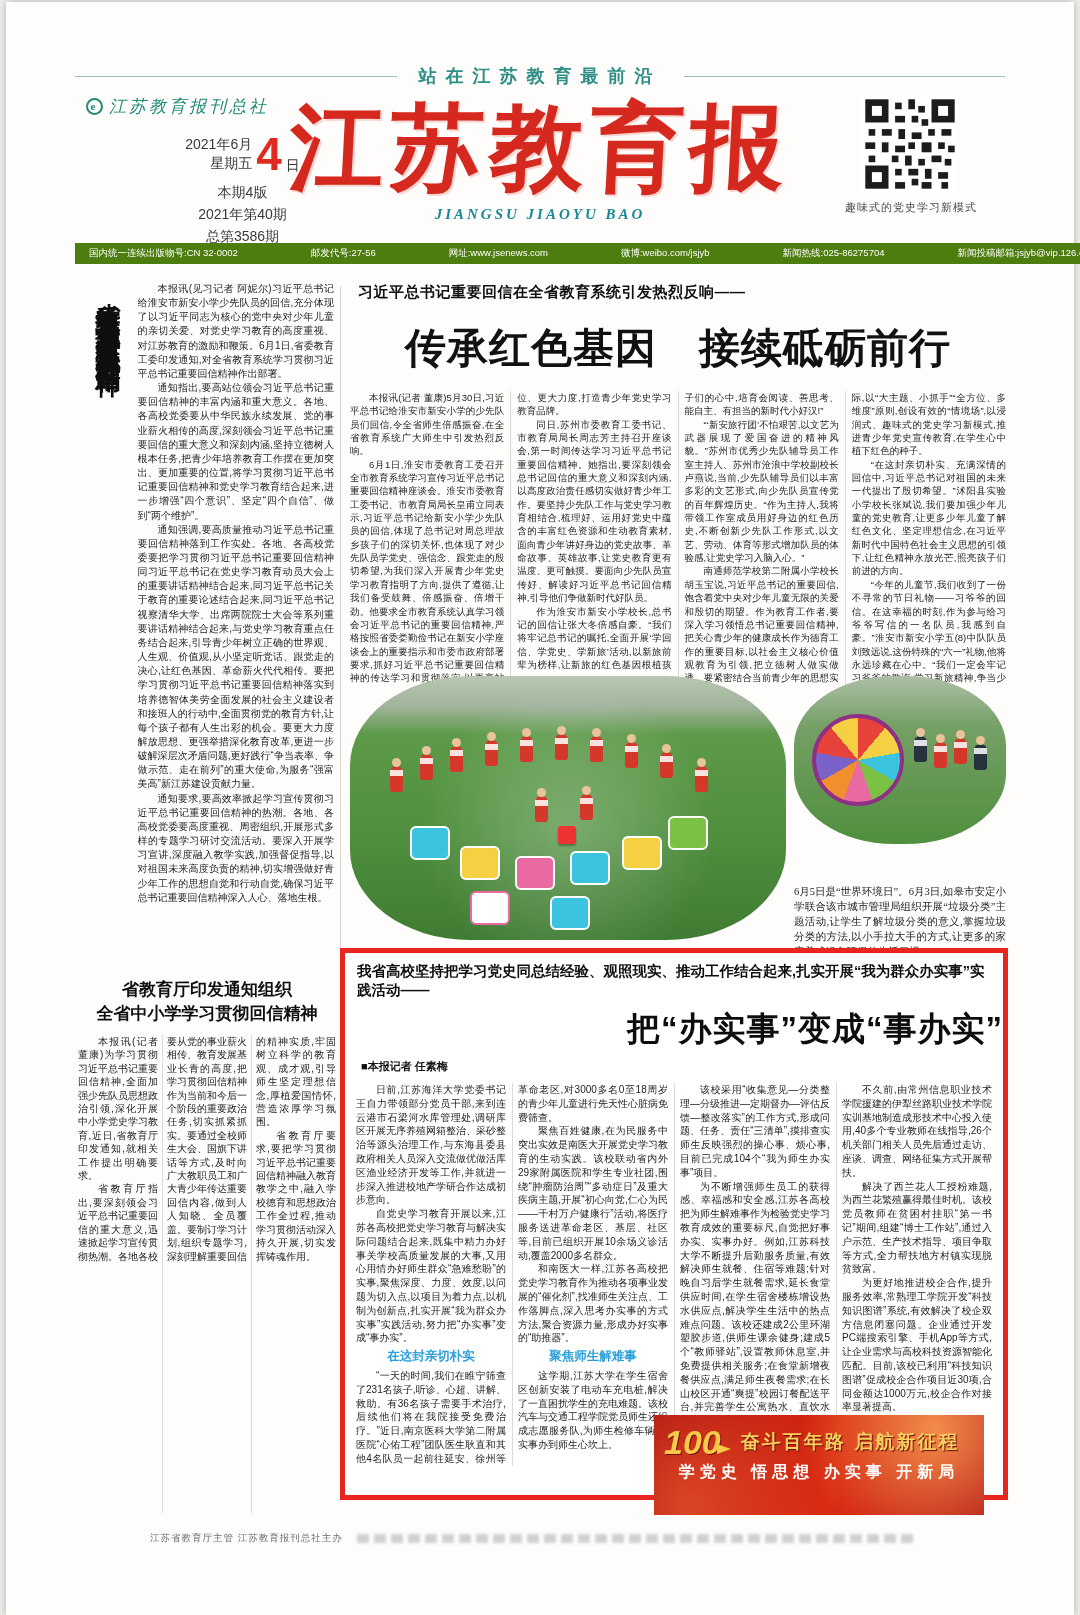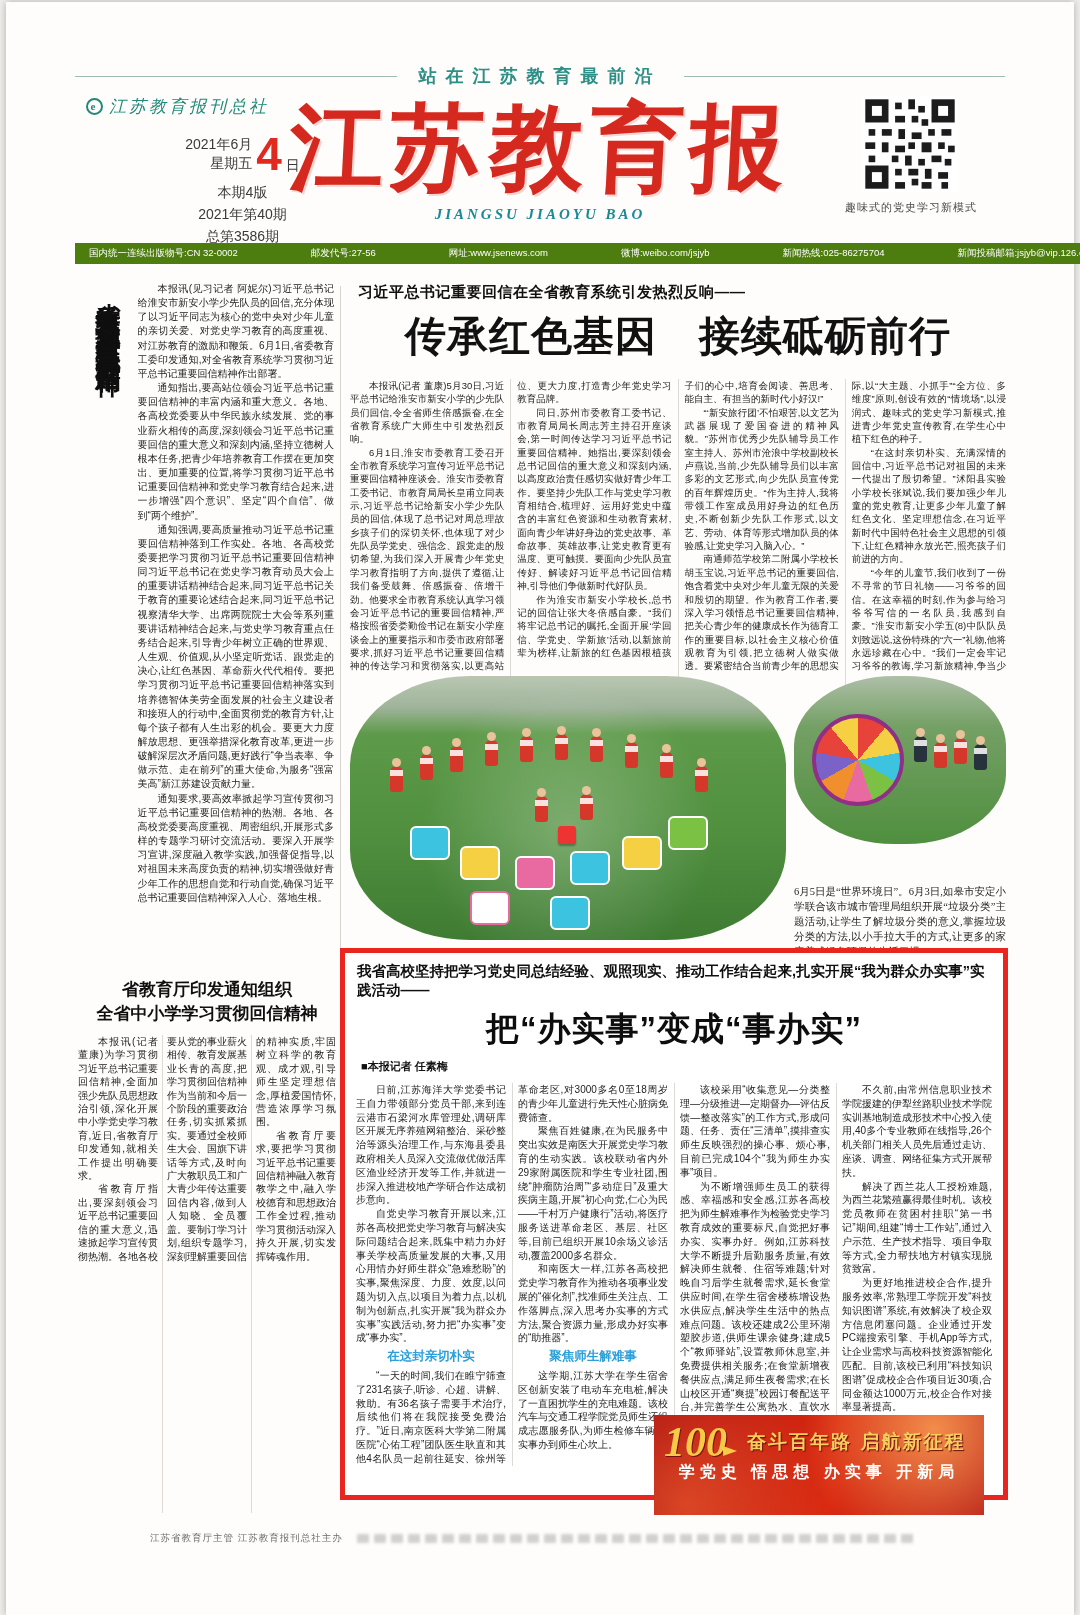--- a/index.html
+++ b/index.html
@@ -44,21 +44,21 @@
            letter-spacing:3px; line-height:50px; width:52px; height:678px; color:#0f0f0f; overflow:hidden; }
   .left-art .body { width:198px; margin-left:4px; height:678px; overflow:hidden;
                     font-size:10px; line-height:14.15px; text-align:justify; color:#222; }
   p.para { text-indent:2em; }
   .vline1 { position:absolute; left:340px; top:286px; width:1px; height:672px; background:#d7d4d0; }
   .vline2 { position:absolute; left:340px; top:980px; width:1px; height:520px; background:#d7d4d0; }
 
   
   .main-story { position:absolute; left:350px; top:283px; width:656px; }
   .kicker { font-size:15px; font-weight:600; color:#111; letter-spacing:.5px;margin-left:8px; }
-  .headline { margin-top:7px; text-align:center; font-size:41px; font-weight:900; letter-spacing:1px; color:#111; }
+  .headline { margin-top:19px; text-align:center; font-size:41px; font-weight:900; letter-spacing:1px; color:#111; }
   .main-body { margin-top:15px; height:306px; overflow:hidden; column-count:4; column-gap:13px;
                column-rule:1px solid #ddd9d4; font-size:9.5px; line-height:13.35px; text-align:justify; color:#222; }
 
   
   .photo-wrap { position:absolute; left:350px; top:676px; width:656px; height:264px; }
   .photo-left { position:absolute; left:0; top:0; width:436px; height:264px; border-radius:120px/90px;
     background:
       radial-gradient(circle at 50% 58%, rgba(255,255,255,.25), transparent 55%),
       linear-gradient(180deg,#b9c7b2 0,#9fb39a 12%,#5d9a49 22%,#4f8f3e 60%,#3f7c33 100%); overflow:hidden; }
   .tile { position:absolute; width:40px; height:34px; border-radius:6px; border:2px solid #fff; }
@@ -72,32 +72,32 @@
     background: conic-gradient(#e8433a 0 40deg,#f4d042 40deg 80deg,#3bc3e0 80deg 120deg,#7bc144 120deg 160deg,#e86aa0 160deg 200deg,#f18f2e 200deg 240deg,#7a62c9 240deg 280deg,#e8433a 280deg 320deg,#f4d042 320deg 360deg);
     border:4px solid #8f2f86; }
   .kid.dark { background:#26323c; }
   .caption { position:absolute; left:444px; top:176px; width:212px; height:88px; overflow:hidden;
              font-family:"Liberation Serif",serif; font-size:10.5px; line-height:15px; text-align:justify; color:#1d1d1d;margin-top:32px; }
   .credit { text-align:right; }
 
   
   .feature { position:absolute; left:340px; top:948px; width:668px; height:552px; border:5px solid #e8251f; background:#fff; }
   .f-kicker { margin:9px 12px 0; font-size:14.5px; font-weight:600; color:#101010; }
-  .f-headline { margin-top:7px; text-align:center; font-size:33px; font-weight:900; letter-spacing:1px; color:#0d0d0d; }
+  .f-headline { margin-top:7px; text-align:right; font-size:33px; font-weight:900; letter-spacing:1px; color:#0d0d0d; }
   .f-byline { margin:7px 0 0 16px; font-size:11px; font-weight:bold; color:#111; }
   .f-cols { position:relative; margin:9px 11px 0; height:438px; overflow:hidden; column-count:4; column-gap:12px;
             column-rule:1px solid #ddd9d4; font-size:10px; line-height:13.8px; text-align:justify; color:#222; }
   .subhd { color:#2b9fd9; font-weight:bold; font-size:12.5px; text-align:center; margin:5px 0; text-indent:0; }
   .banner { position:absolute; right:8px; bottom:6px; width:330px; height:100px; overflow:hidden;
     background: radial-gradient(circle at 85% 15%, rgba(255,170,90,.8), transparent 45%),
                 radial-gradient(circle at 10% 90%, rgba(255,120,60,.5), transparent 50%),
                 linear-gradient(100deg,#a80d0d,#d8260f 55%,#b01111); }
   .banner-top { display:flex; align-items:center; gap:10px; padding:10px 10px 0 10px; }
-  .emblem { color:#f7c948; font-family:Liberation Serif, serif; font-style:italic; font-weight:900;
-            font-size:42px; line-height:34px; text-shadow:1px 1px 0 #7a0d0d; }
+  .emblem { color:#f7c948; font-family:Liberation Sans, sans-serif; font-style:italic; font-weight:900;
+            font-size:34px; line-height:34px; text-shadow:1px 1px 0 #7a0d0d; }
   .flag { display:inline-block; width:0; height:0; border-left:14px solid #f7c948; border-top:5px solid transparent; border-bottom:5px solid transparent; margin-left:-4px; }
   .banner-cal { color:#f7cf5e; font-family:"DejaVu Serif",serif; font-weight:900; font-size:19px;
                 letter-spacing:2px; text-shadow:1px 1px 1px #6d0a0a; white-space:nowrap; }
   .banner-line { margin-top:6px; text-align:center; color:#fff; font-weight:900; font-size:16px; letter-spacing:5px; white-space:nowrap; }
 
   
   .notice { position:absolute; left:78px; top:978px; width:258px; }
   .n-headline { text-align:center; font-size:17px; font-weight:900; line-height:24px; color:#0f0f0f; }
   .n-body { margin-top:9px; height:478px; overflow:hidden; column-count:3; column-gap:9px;
             column-rule:1px solid #ddd9d4; font-size:10px; line-height:13.4px; text-align:justify; color:#222; }

